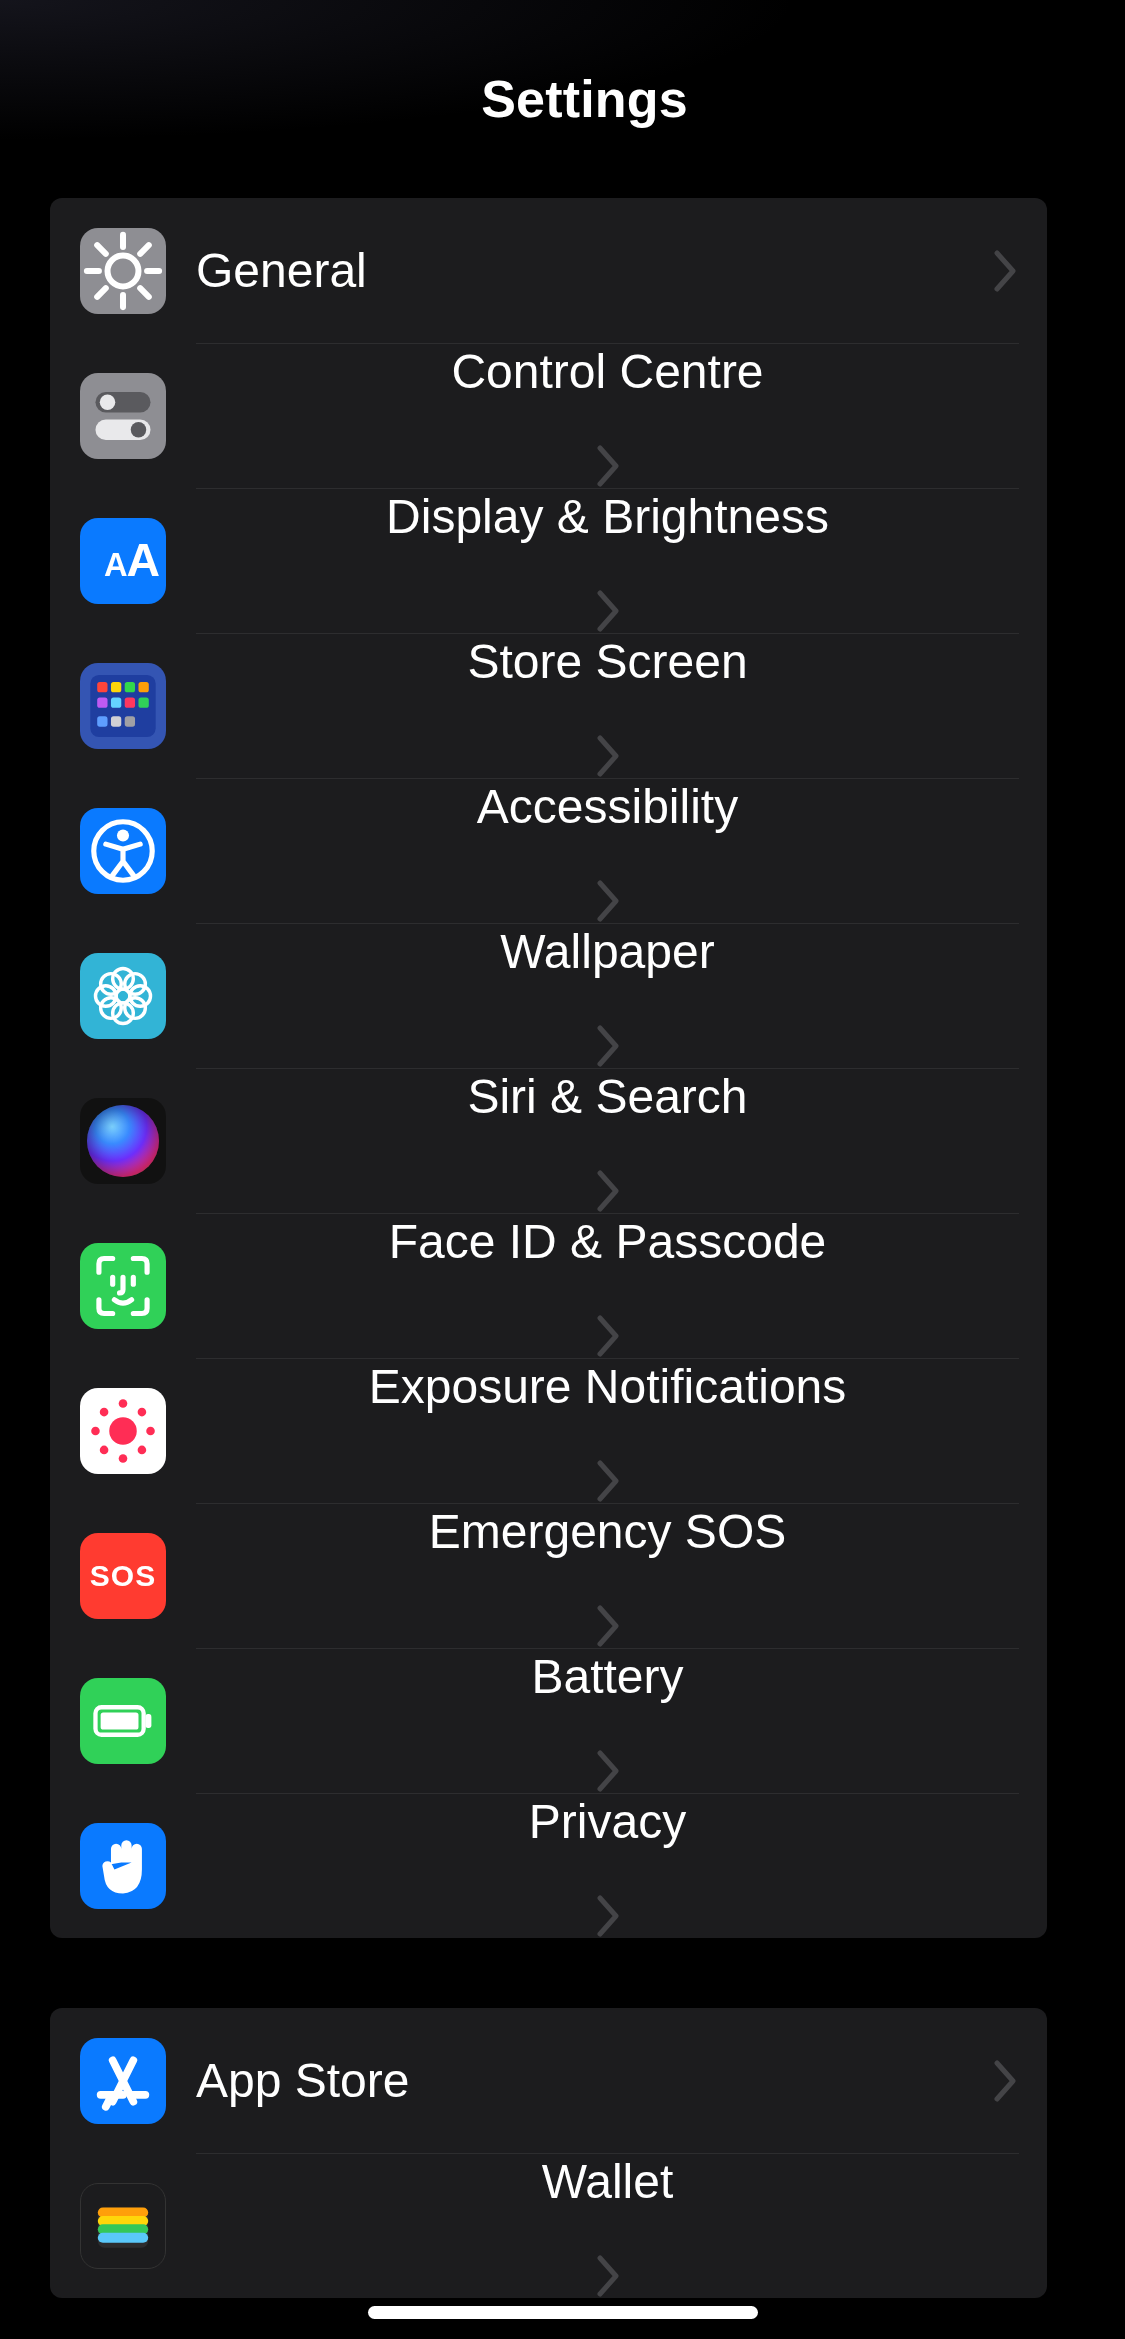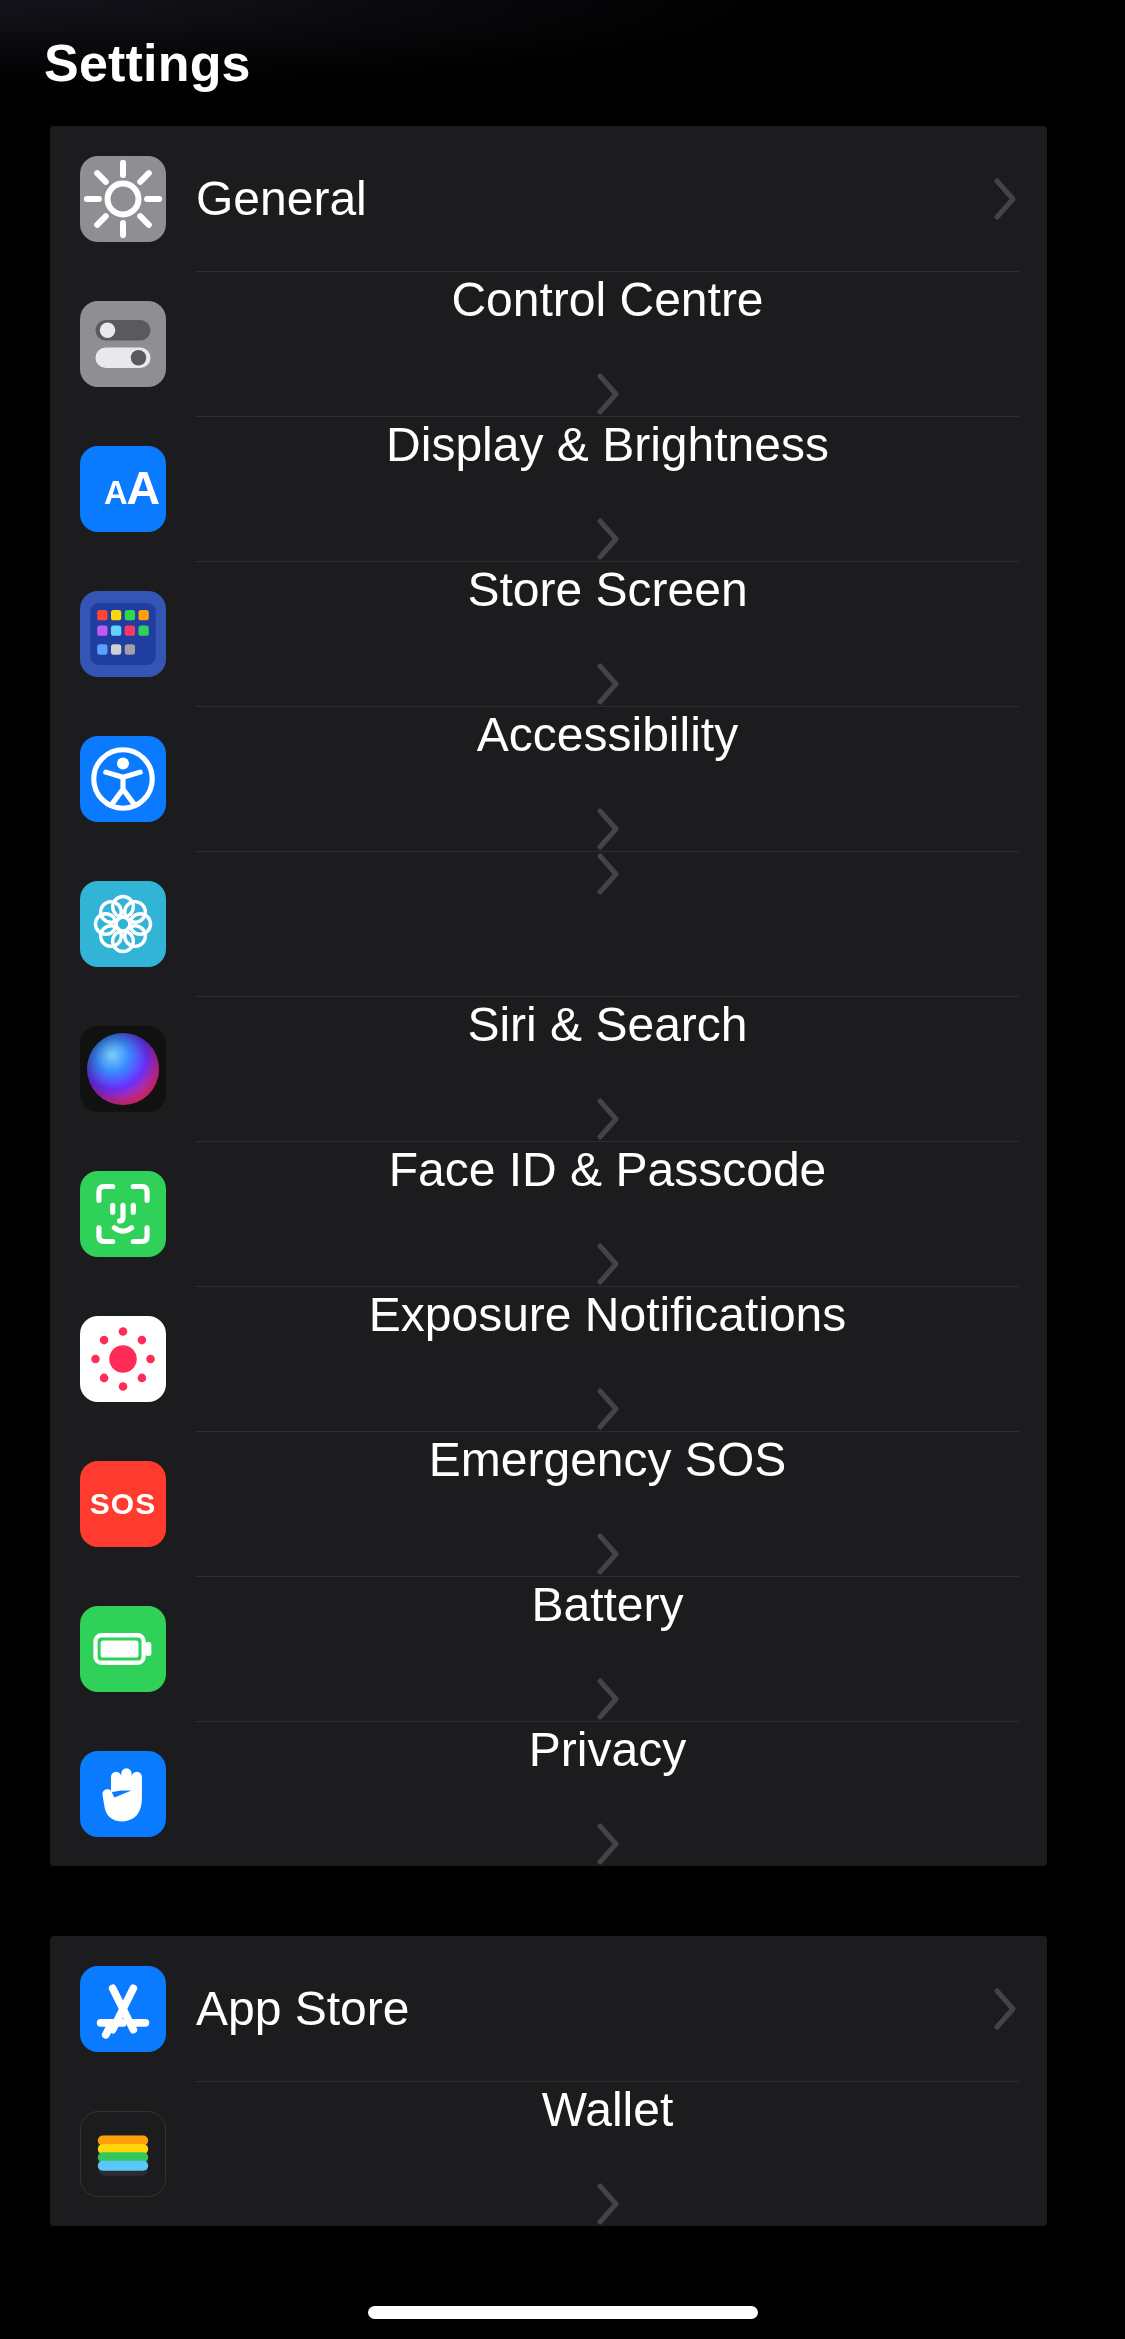--- a/index.html
+++ b/index.html
@@ -5,36 +5,36 @@
   * { margin: 0; padding: 0; box-sizing: border-box; }
   html, body {
     width: 1125px;
     height: 2339px;
     background: #000;
     font-family: -apple-system, BlinkMacSystemFont, "Helvetica Neue", Arial, sans-serif;
     color: #fff;
     overflow: hidden;
   }
   .header {
-    height: 126px;
+    height: 198px;
     display: flex;
     align-items: center;
-    justify-content: flex-start;
+    justify-content: center;
     background: radial-gradient(ellipse at top left, rgba(80,80,110,0.25), transparent 50%), #000;
     padding-left: 44px;
   }
   .header-title {
     font-size: 52px;
     font-weight: 600;
     letter-spacing: 0.2px;
   }
   .group {
     margin: 0 78px 70px 50px;
     background: #1c1c1e;
-    border-radius: 4px;
+    border-radius: 12px;
     overflow: hidden;
   }
   .group:first-of-type { margin-top: 20px; }
   .row {
     display: flex;
     align-items: center;
     min-height: 145px;
     padding: 0 28px 0 30px;
     cursor: pointer;
   }
@@ -232,20 +232,21 @@
             <circle cx="30" cy="50" r="12"></circle>
             <circle cx="70" cy="50" r="12"></circle>
             <circle cx="36" cy="36" r="12"></circle>
             <circle cx="64" cy="36" r="12"></circle>
             <circle cx="36" cy="64" r="12"></circle>
             <circle cx="64" cy="64" r="12"></circle>
           </g>
         </svg>
     </div>
     <div class="row-content">
+      <div class="label">Wallpaper</div>
       <div class="chevron">
           <svg viewBox="0 0 28 44">
             <polyline points="6,4 22,22 6,40" fill="none" stroke="#8e8e93" stroke-width="5" stroke-linecap="round" stroke-linejoin="round"></polyline>
           </svg>
         </div>
     </div>
   </div>
 
   <div class="row">
     <div class="icon-wrap ic-siri">

